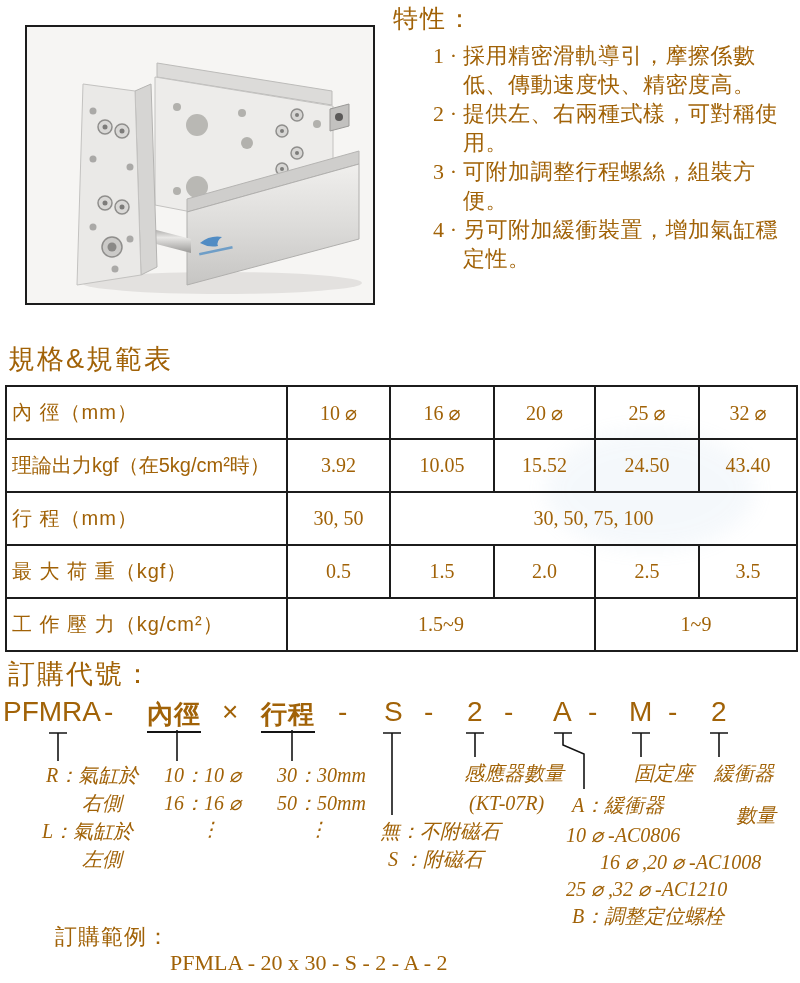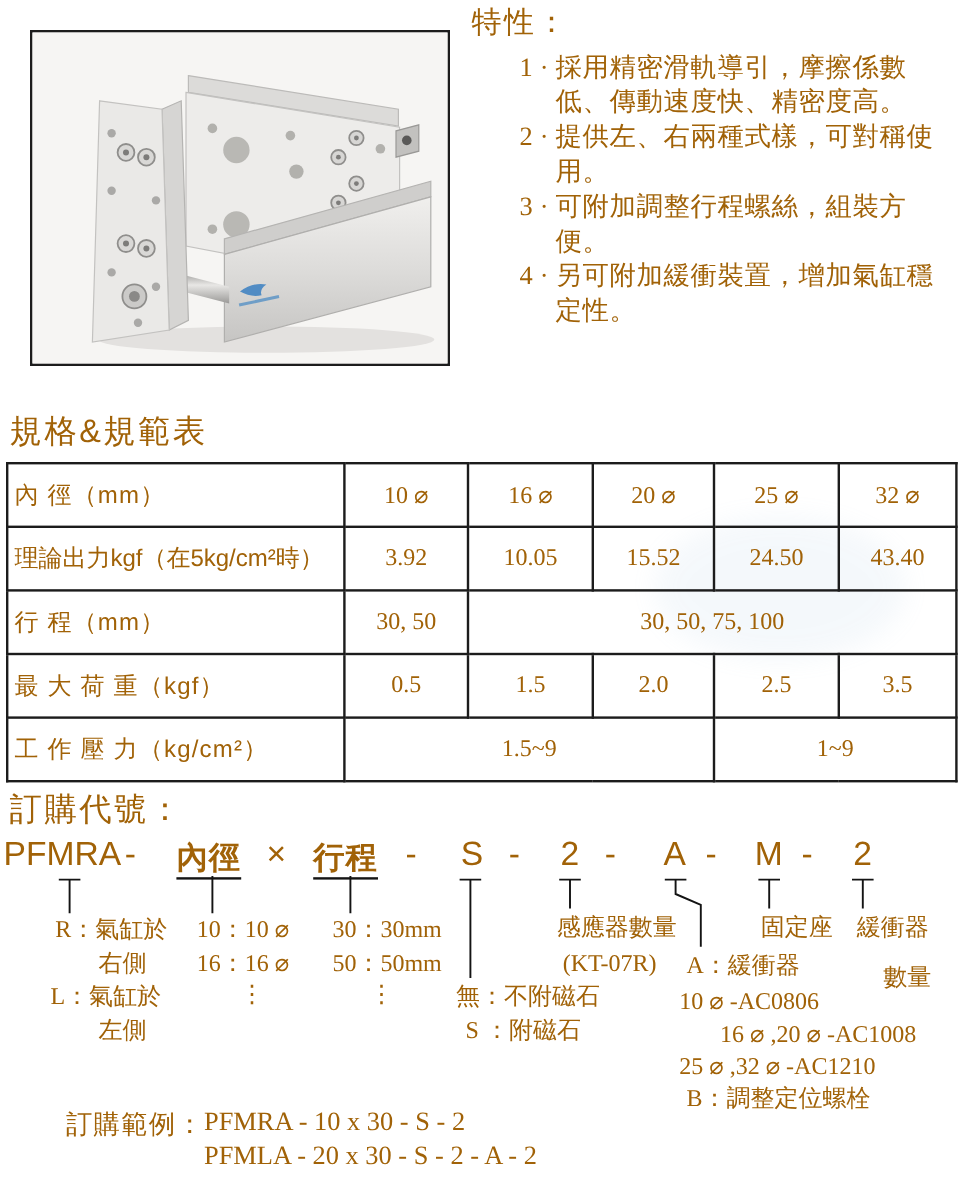--- a/index.html
+++ b/index.html
@@ -29,21 +29,21 @@
   .spec-table td.lbl.small{font-size:20px;letter-spacing:0;}
   .spec-table td.val{font-family:"Liberation Serif","DejaVu Serif",serif;font-size:20px;text-align:center;}
   .watermark{left:545px;top:430px;width:210px;height:120px;background:#9fc0dd;border-radius:50%;opacity:0.10;filter:blur(10px);}
 
   
   .order-title{left:8px;top:656px;font-size:27px;letter-spacing:2px;}
   .diagram{left:0;top:695px;width:708px;height:288px;}
   .seg{position:absolute;top:3px;font-family:"Liberation Sans","DejaVu Sans",sans-serif;font-size:28px;line-height:28px;}
   .seg.cjk{font-size:26px;top:5px;letter-spacing:1px;}
   .seg.u{border-bottom:2px solid #141414;padding-bottom:3px;font-weight:bold;}
-  .ann{position:absolute;font-family:"Liberation Serif","DejaVu Serif",serif;font-size:20px;line-height:20px;white-space:nowrap;}
+  .ann{position:absolute;font-family:"Liberation Serif","DejaVu Serif",serif;font-size:20px;line-height:20px;white-space:nowrap;font-style:italic;}
   .legs-svg{position:absolute;left:0;top:0;}
   .examples-label{position:absolute;font-size:22px;font-family:"Liberation Sans","DejaVu Sans",sans-serif;letter-spacing:1px;}
   .example-line{position:absolute;font-family:"Liberation Serif","DejaVu Serif",serif;font-size:22px;}
 </style>
 </head>
 <body>
 
 <div class="page">
 
   <div class="abs photo-box">
@@ -257,17 +257,16 @@
     <span class="ann" style="left:600px;top:157px">16 ⌀ ,20 ⌀ -AC1008</span>
     <span class="ann" style="left:566px;top:184px">25 ⌀ ,32 ⌀ -AC1210</span>
     <span class="ann" style="left:572px;top:211px">B：調整定位螺栓</span>
 
     <span class="ann" style="left:634px;top:68px">固定座</span>
 
     <span class="ann" style="left:714px;top:68px">緩衝器</span>
     <span class="ann" style="left:736px;top:110px">數量</span>
 
     <span class="examples-label" style="left:55px;top:227px">訂購範例：</span>
-    <span class="example-line" style="left:170px;top:227px">PFMRA - 10 x 30 - S - 2</span>
     <span class="example-line" style="left:170px;top:255px">PFMLA - 20 x 30 - S - 2 - A - 2</span>
   </div>
 
 </div>
 
 </body></html>

